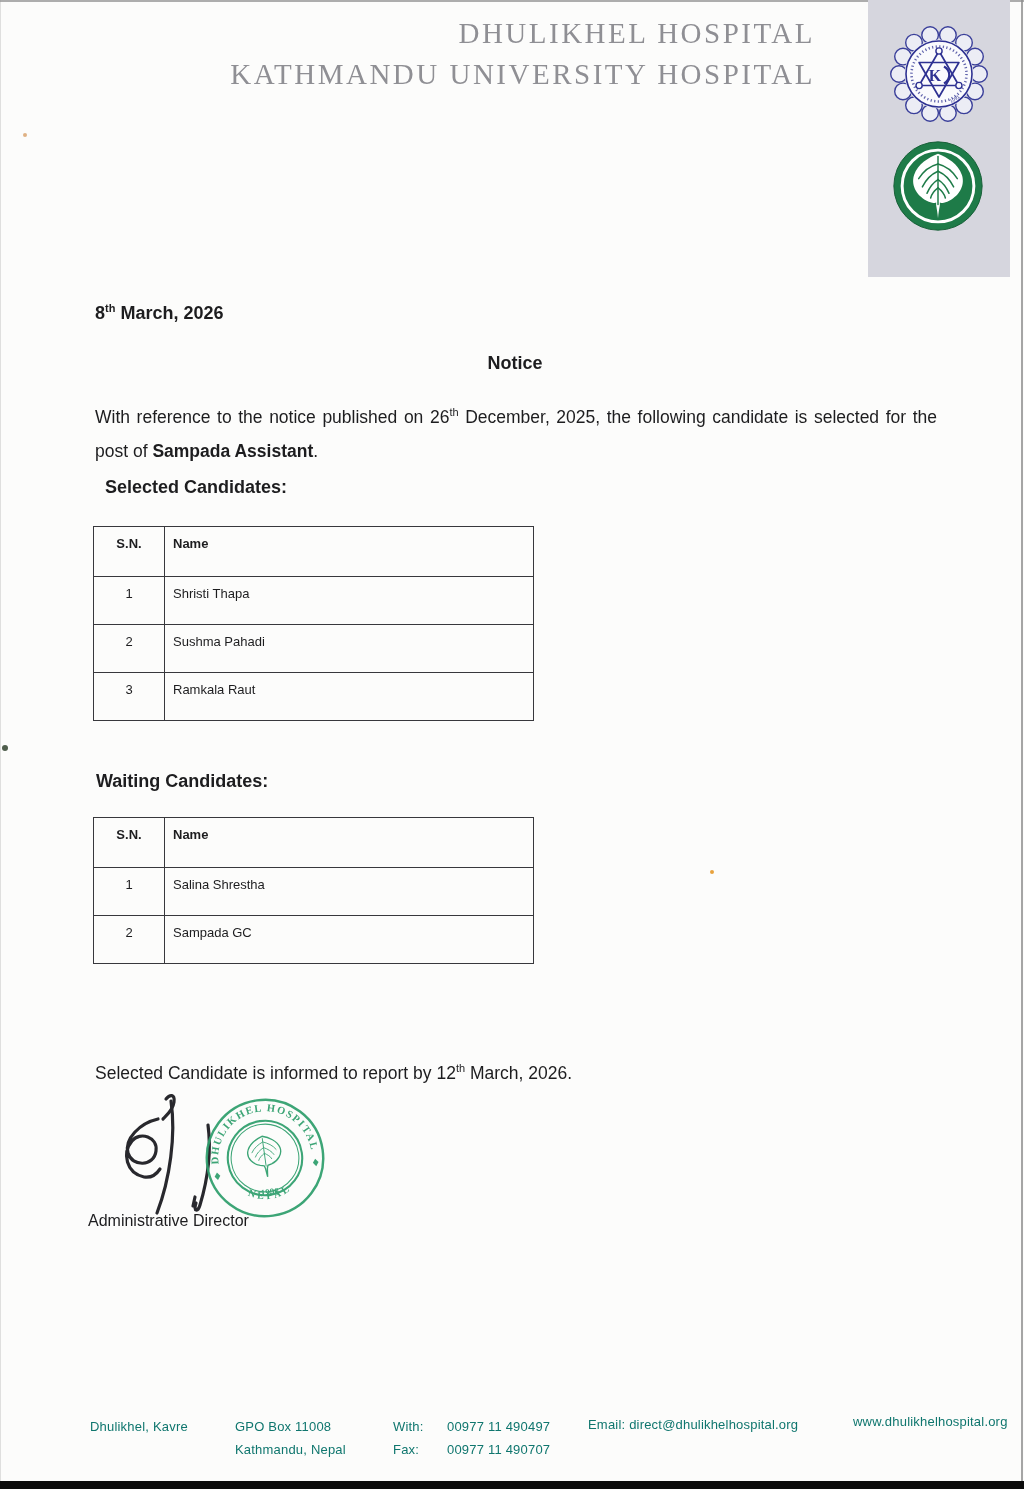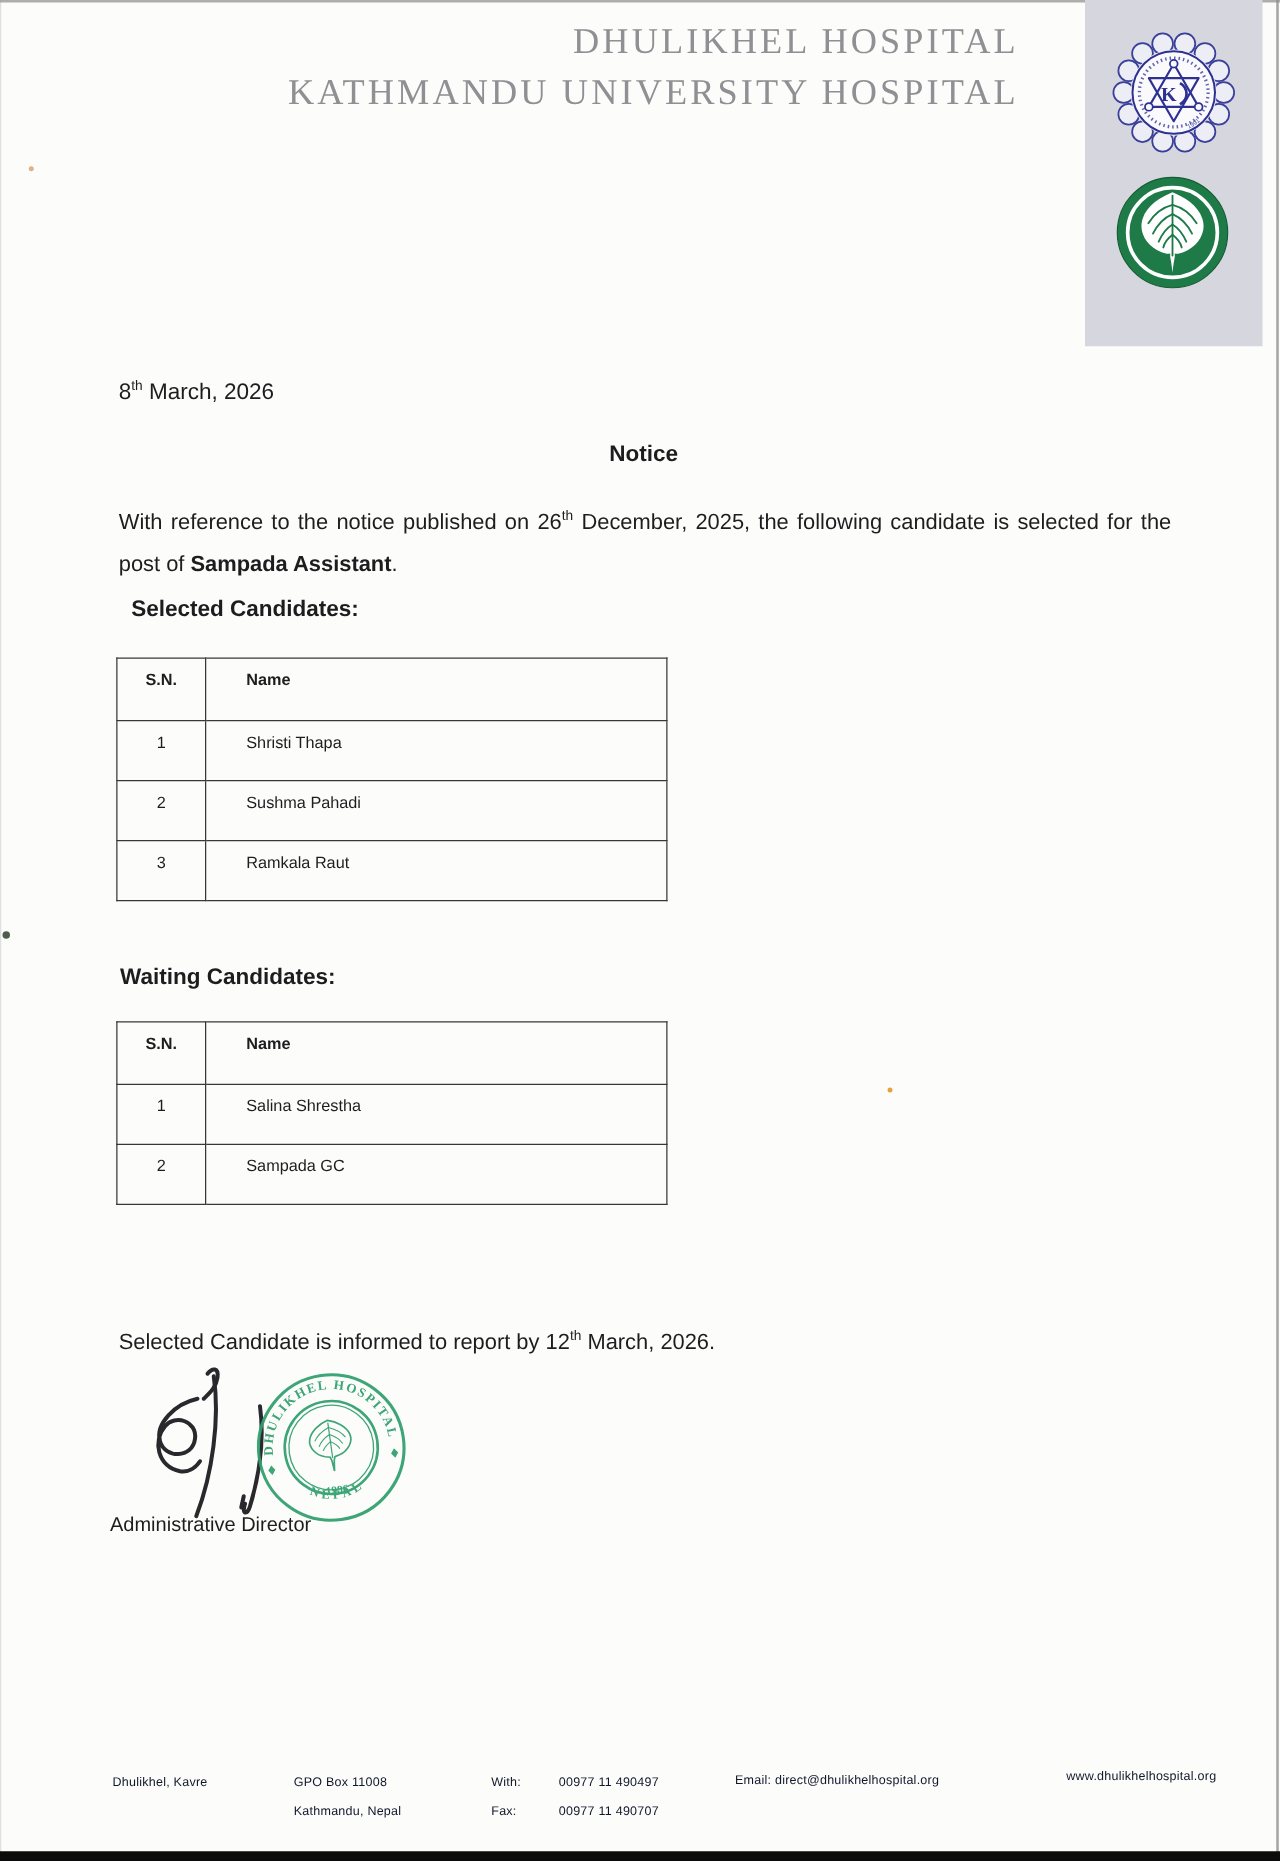--- a/index.html
+++ b/index.html
@@ -18,41 +18,41 @@
   .letterhead{
     top:13px;left:0;width:815px;text-align:right;
     font-family:"Liberation Serif","DejaVu Serif",serif;
     font-size:29px;line-height:41px;letter-spacing:2.5px;
     color:#8f8f94;font-weight:400;white-space:nowrap;
   }
   .logo-strip{top:0;left:868px;width:142px;height:277px;background:#d6d6de;}
   .ku-logo{left:21px;top:24px;}
   .leaf-logo{left:24px;top:140px;}
   
-  .date-line{left:95px;top:303px;font-size:18px;}
+  .date-line{left:95px;top:303px;font-size:18px;font-weight:bold;}
   .notice-title{left:95px;top:353px;width:840px;text-align:center;font-size:18px;font-weight:bold;}
   .body-par{left:95px;top:400px;width:842px;font-size:17.5px;line-height:34px;text-align:justify;}
   sup{font-size:11px;vertical-align:super;line-height:0;}
   .sec-heading{font-size:18px;font-weight:bold;}
   .h-selected{left:105px;top:477px;}
   .h-waiting{left:96px;top:771px;}
   table.cand{border-collapse:collapse;table-layout:fixed;width:441px;font-size:13px;color:#1d1d1f;}
   table.cand td,table.cand th{border:1.6px solid #38383c;vertical-align:top;padding:9px 6px 0 6px;text-align:left;}
   table.cand .col-sn{width:71px;text-align:center;}
   table.cand th{font-weight:bold;height:50px;box-sizing:border-box;}
-  table.cand th.col-name,table.cand td.col-name{padding-left:32px;}
+  table.cand th.col-name,table.cand td.col-name{padding-left:8px;}
   table.cand td{height:48px;box-sizing:border-box;}
   .t-selected{left:93px;top:526px;}
   .t-waiting{left:93px;top:817px;}
   .report-line{left:95px;top:1063px;font-size:17.5px;}
   .admin-title{left:88px;top:1212px;font-size:16px;}
   .sig{left:100px;top:1085px;}
   .stamp{left:203px;top:1096px;transform:rotate(-8deg);opacity:.93;}
   
-  .footer-col{font-size:10px;line-height:22.5px;color:#0f172a;letter-spacing:.2px;white-space:nowrap;}
+  .footer-col{font-size:13px;line-height:22.5px;color:#0f766e;letter-spacing:.2px;white-space:nowrap;}
   .f-loc{left:90px;top:1416px;}
   .f-addr{left:235px;top:1416px;}
   .f-phone{left:393px;top:1416px;}
   .f-phone .lbl{display:inline-block;width:54px;}
   .f-email{left:588px;top:1414px;}
   .f-web{left:853px;top:1411px;}
   
   .speck{border-radius:50%;}
   .speck1{left:23px;top:133px;width:4px;height:4px;background:#dca877;opacity:.9;}
   .speck2{left:2px;top:745px;width:6px;height:6px;background:#4f5e4c;}

